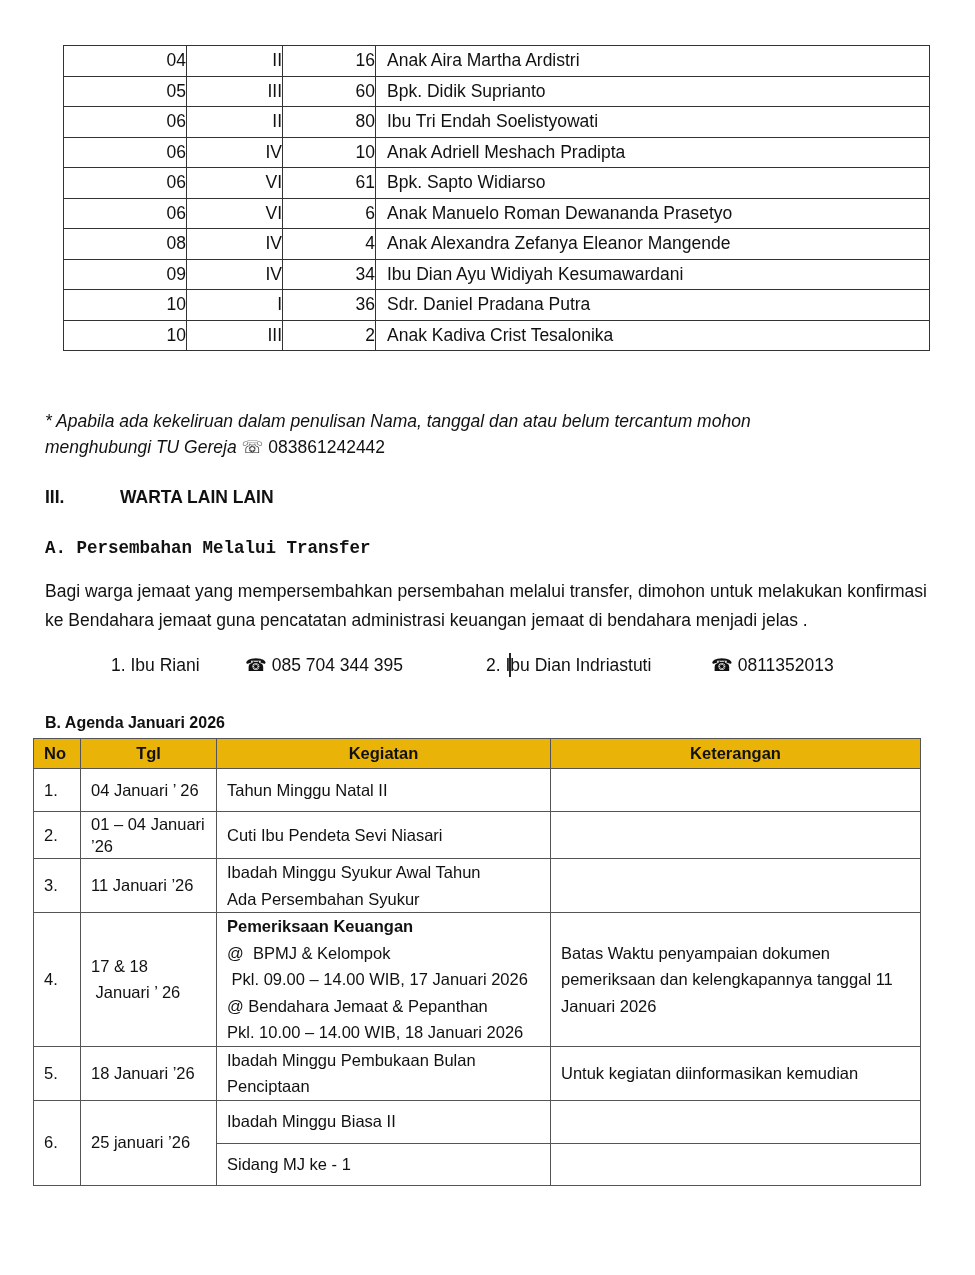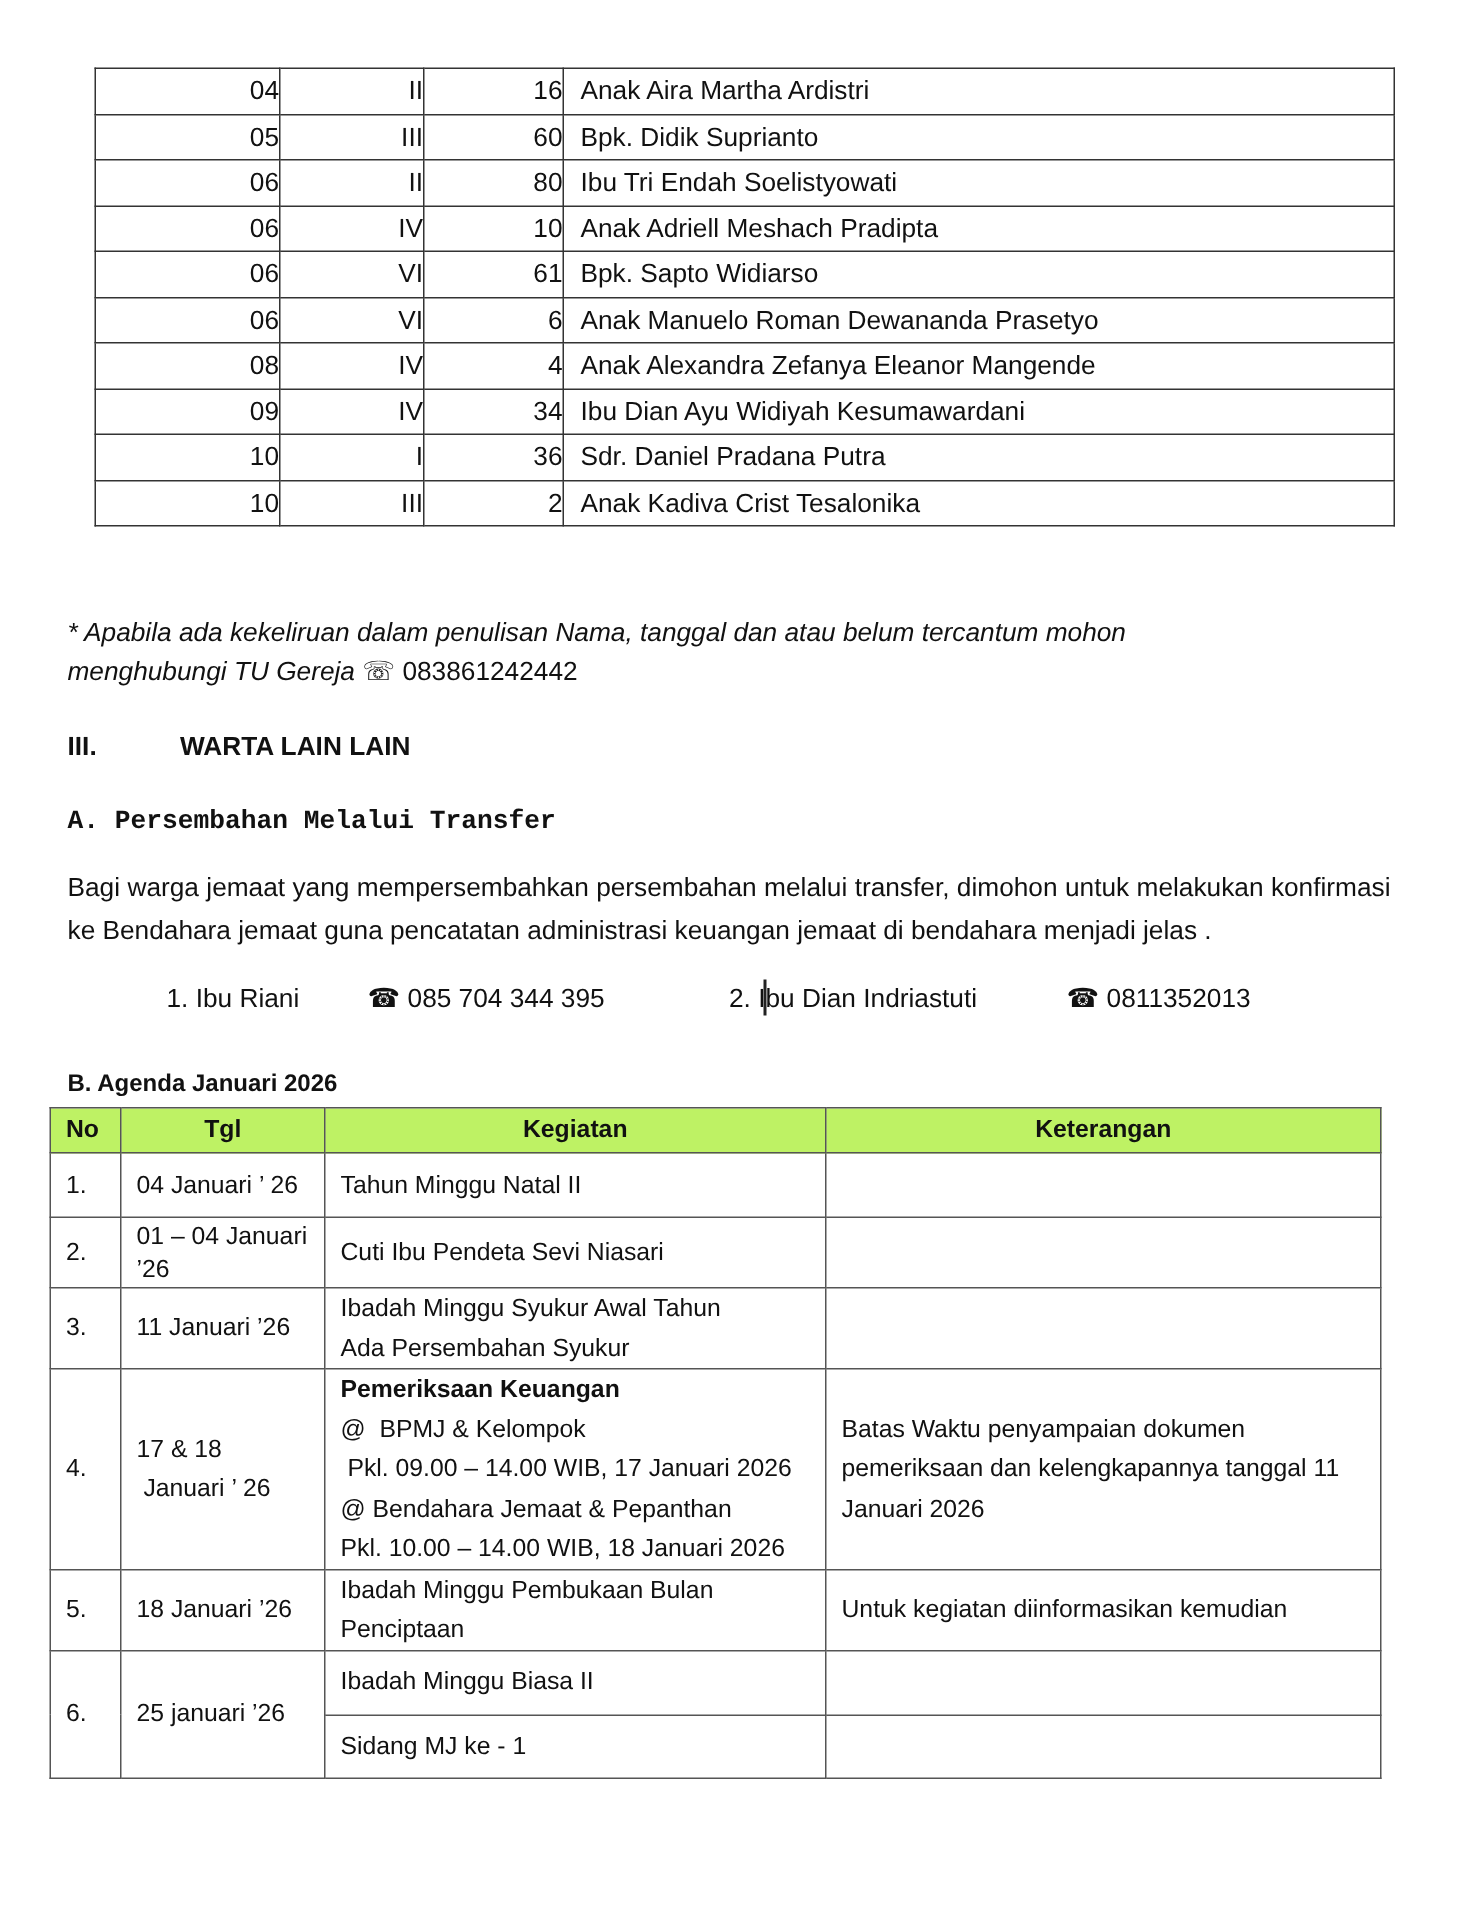--- a/index.html
+++ b/index.html
@@ -23,21 +23,21 @@
 
   .contacts { left:45px; top:655px; width:880px; height:26px; font-size:17.5px; }
   .contacts span { position:absolute; top:0; white-space:nowrap; }
   .sep { position:absolute; left:464px; top:-2px; width:1.5px; height:24px; background:#222; }
 
   .subB { left:45px; top:714px; font-size:16px; font-weight:bold; }
 
   
   table.agenda { position:absolute; left:33px; top:738px; width:888px; border-collapse:collapse; font-size:16.5px; }
   table.agenda th, table.agenda td { border:1.5px solid #555; padding:0 10px; vertical-align:middle; }
-  table.agenda th { background:#bef264; height:29px; font-weight:bold; text-align:center; }
+  table.agenda th { background:#eab308; height:29px; font-weight:bold; text-align:center; }
   table.agenda th.no { text-align:left; padding-left:10px; }
   table.agenda td { line-height:26.5px; }
   table.agenda td.no { padding-left:10px; }
   .bold { font-weight:bold; }
 </style>
 </head>
 <body>
 
 <table class="bday">
   <colgroup>

